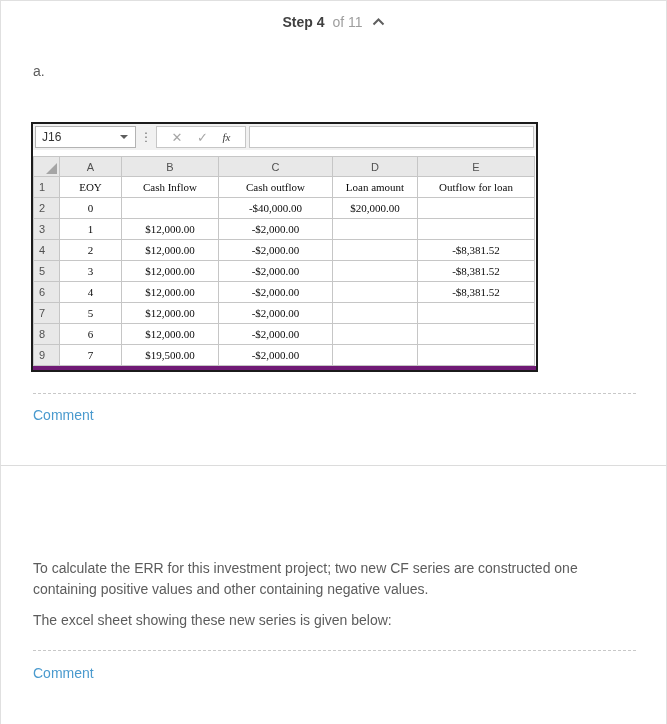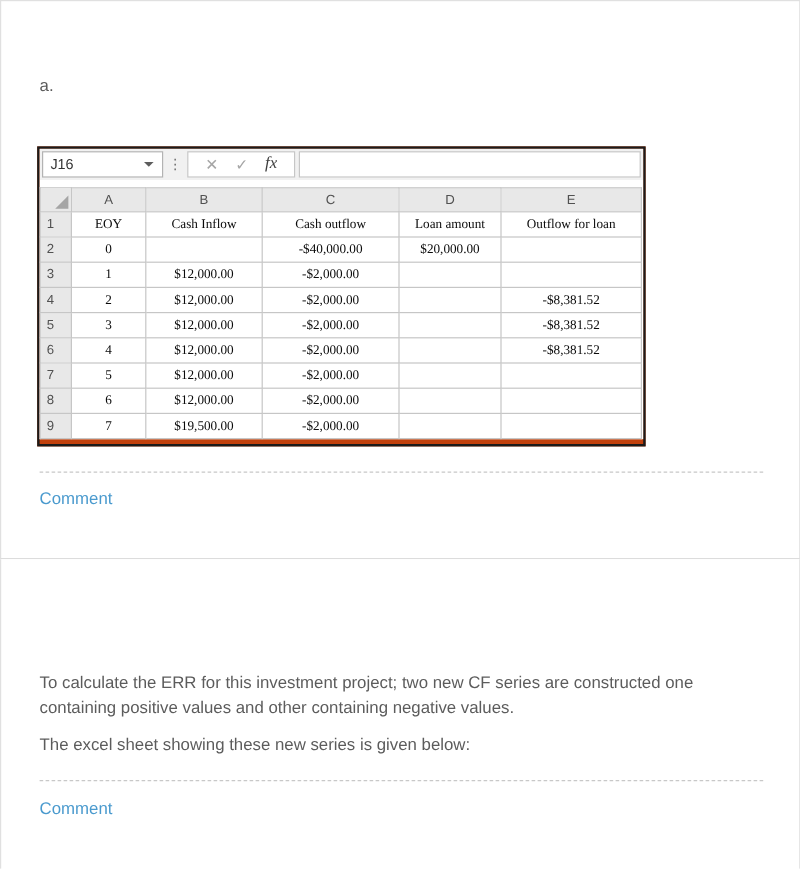--- a/index.html
+++ b/index.html
@@ -11,30 +11,30 @@
 
   .step-header { position:absolute; top:13px; left:0; width:100%; text-align:center; font-size:14px; color:#9e9e9e; }
   .step-header .inner { display:inline-flex; align-items:center; gap:9px; }
   .step-bold { font-weight:700; color:#404040; margin-right:4px; }
   .chev { display:inline-block; line-height:0; cursor:pointer; }
 
   .part-label { position:absolute; left:32px; top:62px; font-size:14px; color:#5c5c5c; }
   .intro-text { position:absolute; left:32px; top:92px; font-size:14px; color:#5c5c5c; }
 
   
-  .sheet { position:absolute; left:30px; top:121px; width:507px; height:250px; border:2px solid #1b1b1b; background:#c2410c; }
+  .sheet { position:absolute; left:30px; top:121px; width:507px; height:250px; border:2px solid #1b1b1b; background:#701a75; }
   .fbar { height:26px; background:#f1f1f1; display:flex; align-items:center; padding:0 2px 0 2px; }
   .namebox { width:101px; height:22px; background:#fff; border:1px solid #b3b3b3; display:flex; align-items:center; font-size:12px; color:#333; }
   .namebox .nb-text { padding-left:6px; flex:1; }
   .nb-caret { width:0; height:0; border-left:4px solid transparent; border-right:4px solid transparent; border-top:4px solid #5d5d5d; margin-right:7px; }
   .dots { width:20px; text-align:center; color:#6e6e6e; font-size:12px; letter-spacing:0; }
   .btnbox { width:90px; height:22px; background:#fff; border:1px solid #c6c6c6; display:flex; align-items:center; justify-content:space-evenly; }
   .ic-x { color:#a6a6a6; font-size:13px; }
   .ic-check { color:#a6a6a6; font-size:13px; }
-  .ic-fx { color:#3d3d3d; font-size:14px; font-family:"Liberation Serif", serif; font-style:italic; }
+  .ic-fx { color:#3d3d3d; font-size:11px; font-family:"Liberation Serif", serif; font-style:italic; }
   .finput { flex:1; height:22px; background:#fff; border:1px solid #c6c6c6; margin-left:3px; font-size:12px; color:#333; padding:0 4px; }
 
   .gridwrap { padding-top:6px; background:#fff; }
   table.grid { border-collapse:collapse; table-layout:fixed; width:501px; }
   .grid th, .grid td { border:1px solid #c6c6c6; overflow:hidden; white-space:nowrap; }
   .colhead { height:20px; background:#e8e8e8; border-color:#bdbdbd; font-size:11px; font-weight:400; color:#515151; text-align:center; }
   .corner { position:relative; }
   .tri { position:absolute; right:2px; bottom:2px; width:0; height:0; border-left:11px solid transparent; border-bottom:11px solid #a5a5a5; }
   .rowhead { height:21px; background:#e8e8e8; border-color:#bdbdbd; font-size:11px; color:#515151; text-align:left; padding-left:5px; }
   .cell { height:21px; background:#fff; font-family:"Liberation Serif", serif; font-size:11px; color:#0a0a0a; text-align:center; }
@@ -50,20 +50,28 @@
   .para { position:absolute; left:32px; width:600px; font-size:14px; color:#5c5c5c; line-height:21px; }
   .p1 { top:63px; }
   .p2 { top:92px; }
   .p3 { top:144px; }
 </style>
 </head>
 <body>
 
 <div class="card step4">
 
+  <div class="step-header">
+    <span class="inner">
+      <span><span class="step-bold">Step 4</span><span> of 11</span></span>
+      <span class="chev"><svg width="13" height="8" viewBox="0 0 13 8">
+            <polyline points="1.5,6.5 6.5,1.5 11.5,6.5" fill="none" stroke="#5f5f5f" stroke-width="2"></polyline>
+          </svg></span>
+    </span>
+  </div>
 
   <div class="part-label">a.</div>
 
   <div class="sheet">
     <div class="fbar">
       <div class="namebox">
         <span class="nb-text">J16</span>
         <span class="nb-caret"></span>
       </div>
       <div class="dots">⋮</div>

